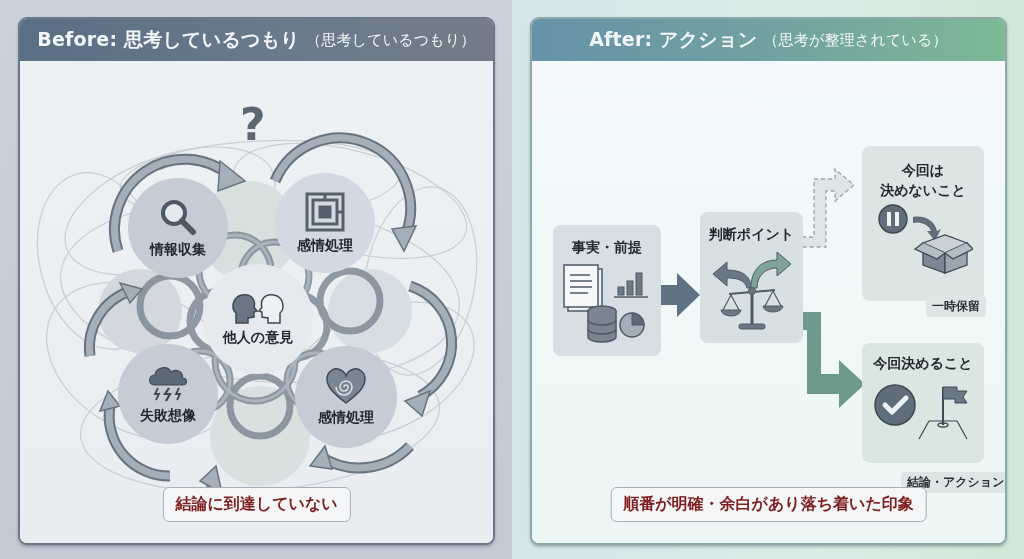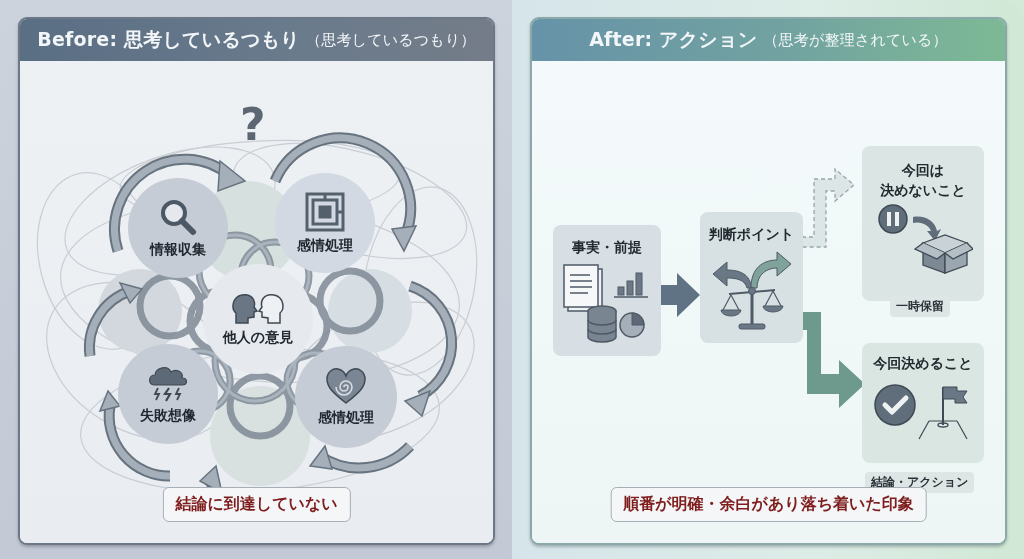--- a/index.html
+++ b/index.html
@@ -44,21 +44,21 @@
     color: #222830; font-weight: bold; font-size: 14px;
   }
   .bubble .lbl { margin-top: 4px; text-align: center; }
 
   .card {
     position: absolute; border-radius: 8px; display:flex; flex-direction:column; align-items:center;
     color:#22292f; font-weight:bold; font-size:14px;
   }
   .tag {
     position:absolute; font-size:12px; font-weight:bold; color:#2a3036; background:#dde6e5;
-    border-radius:4px; padding:2px 6px; white-space:nowrap;
+    border-radius:4px; padding:2px 6px; white-space:nowrap;margin-left:36px;
   }
   svg { display:block; }
 </style>
 </head>
 <body>
 
 <div class="bg-left"></div>
 <div class="bg-right"></div>
 
 <div class="panel panel-left">

